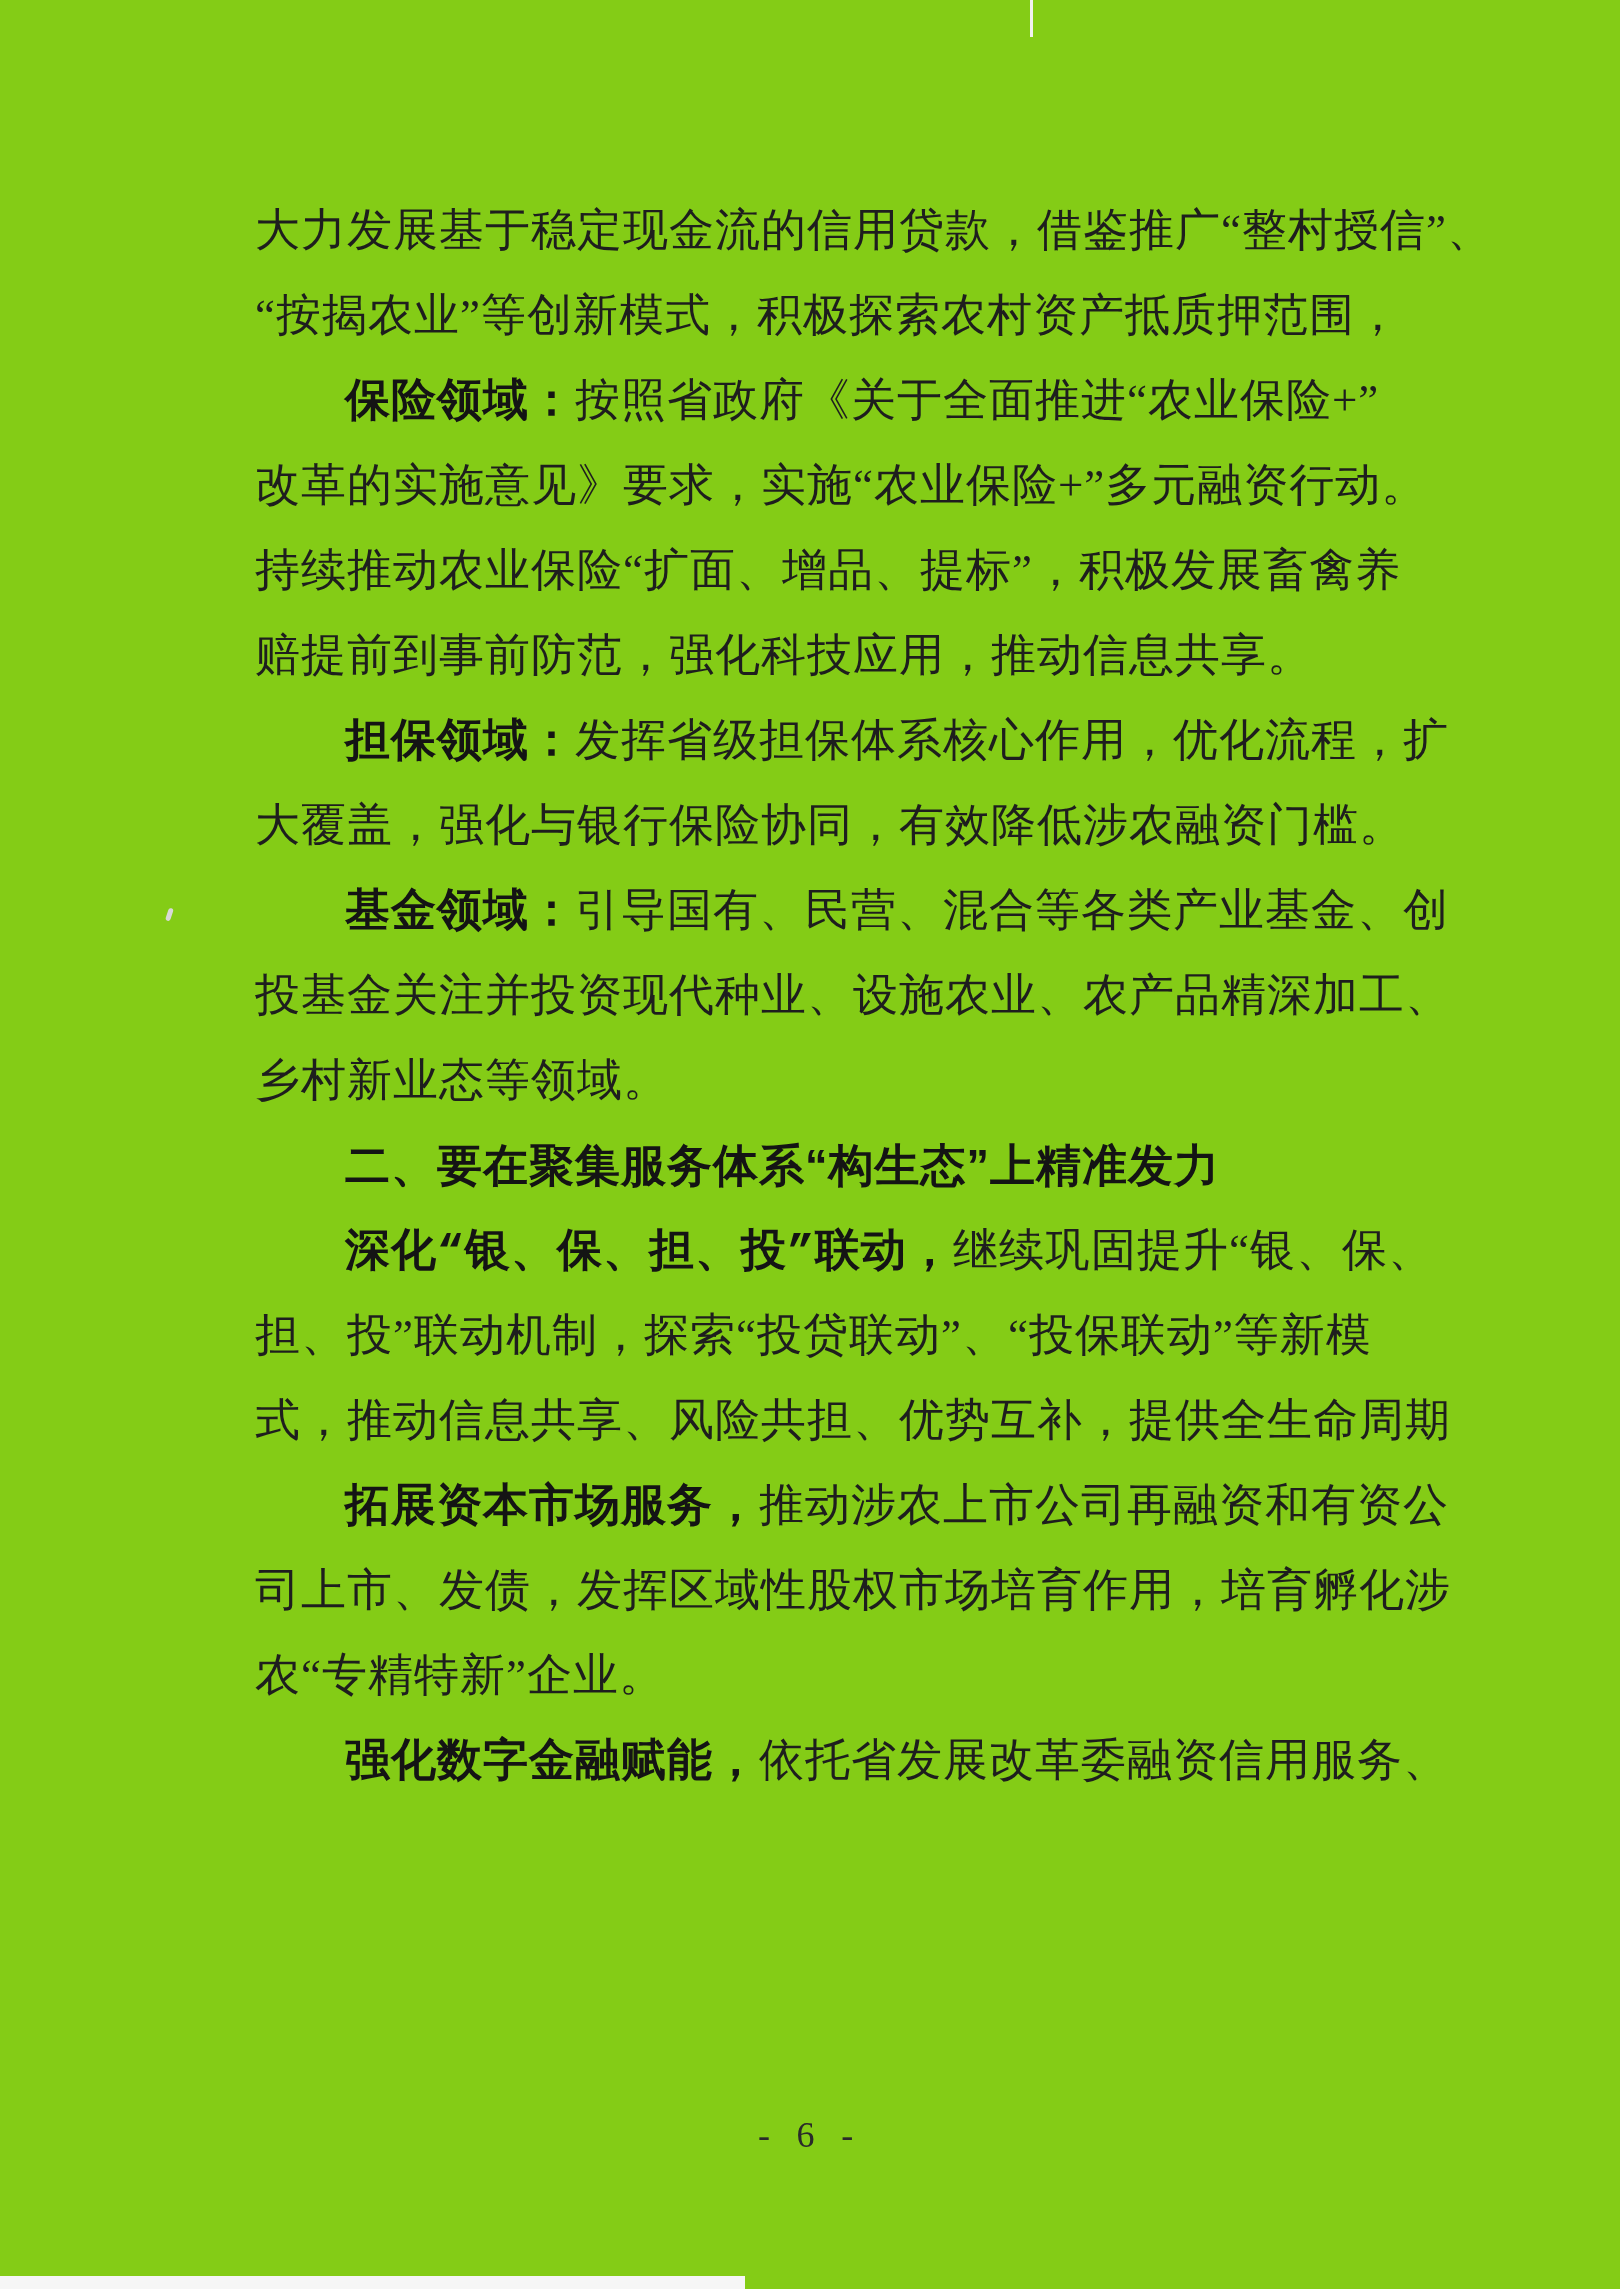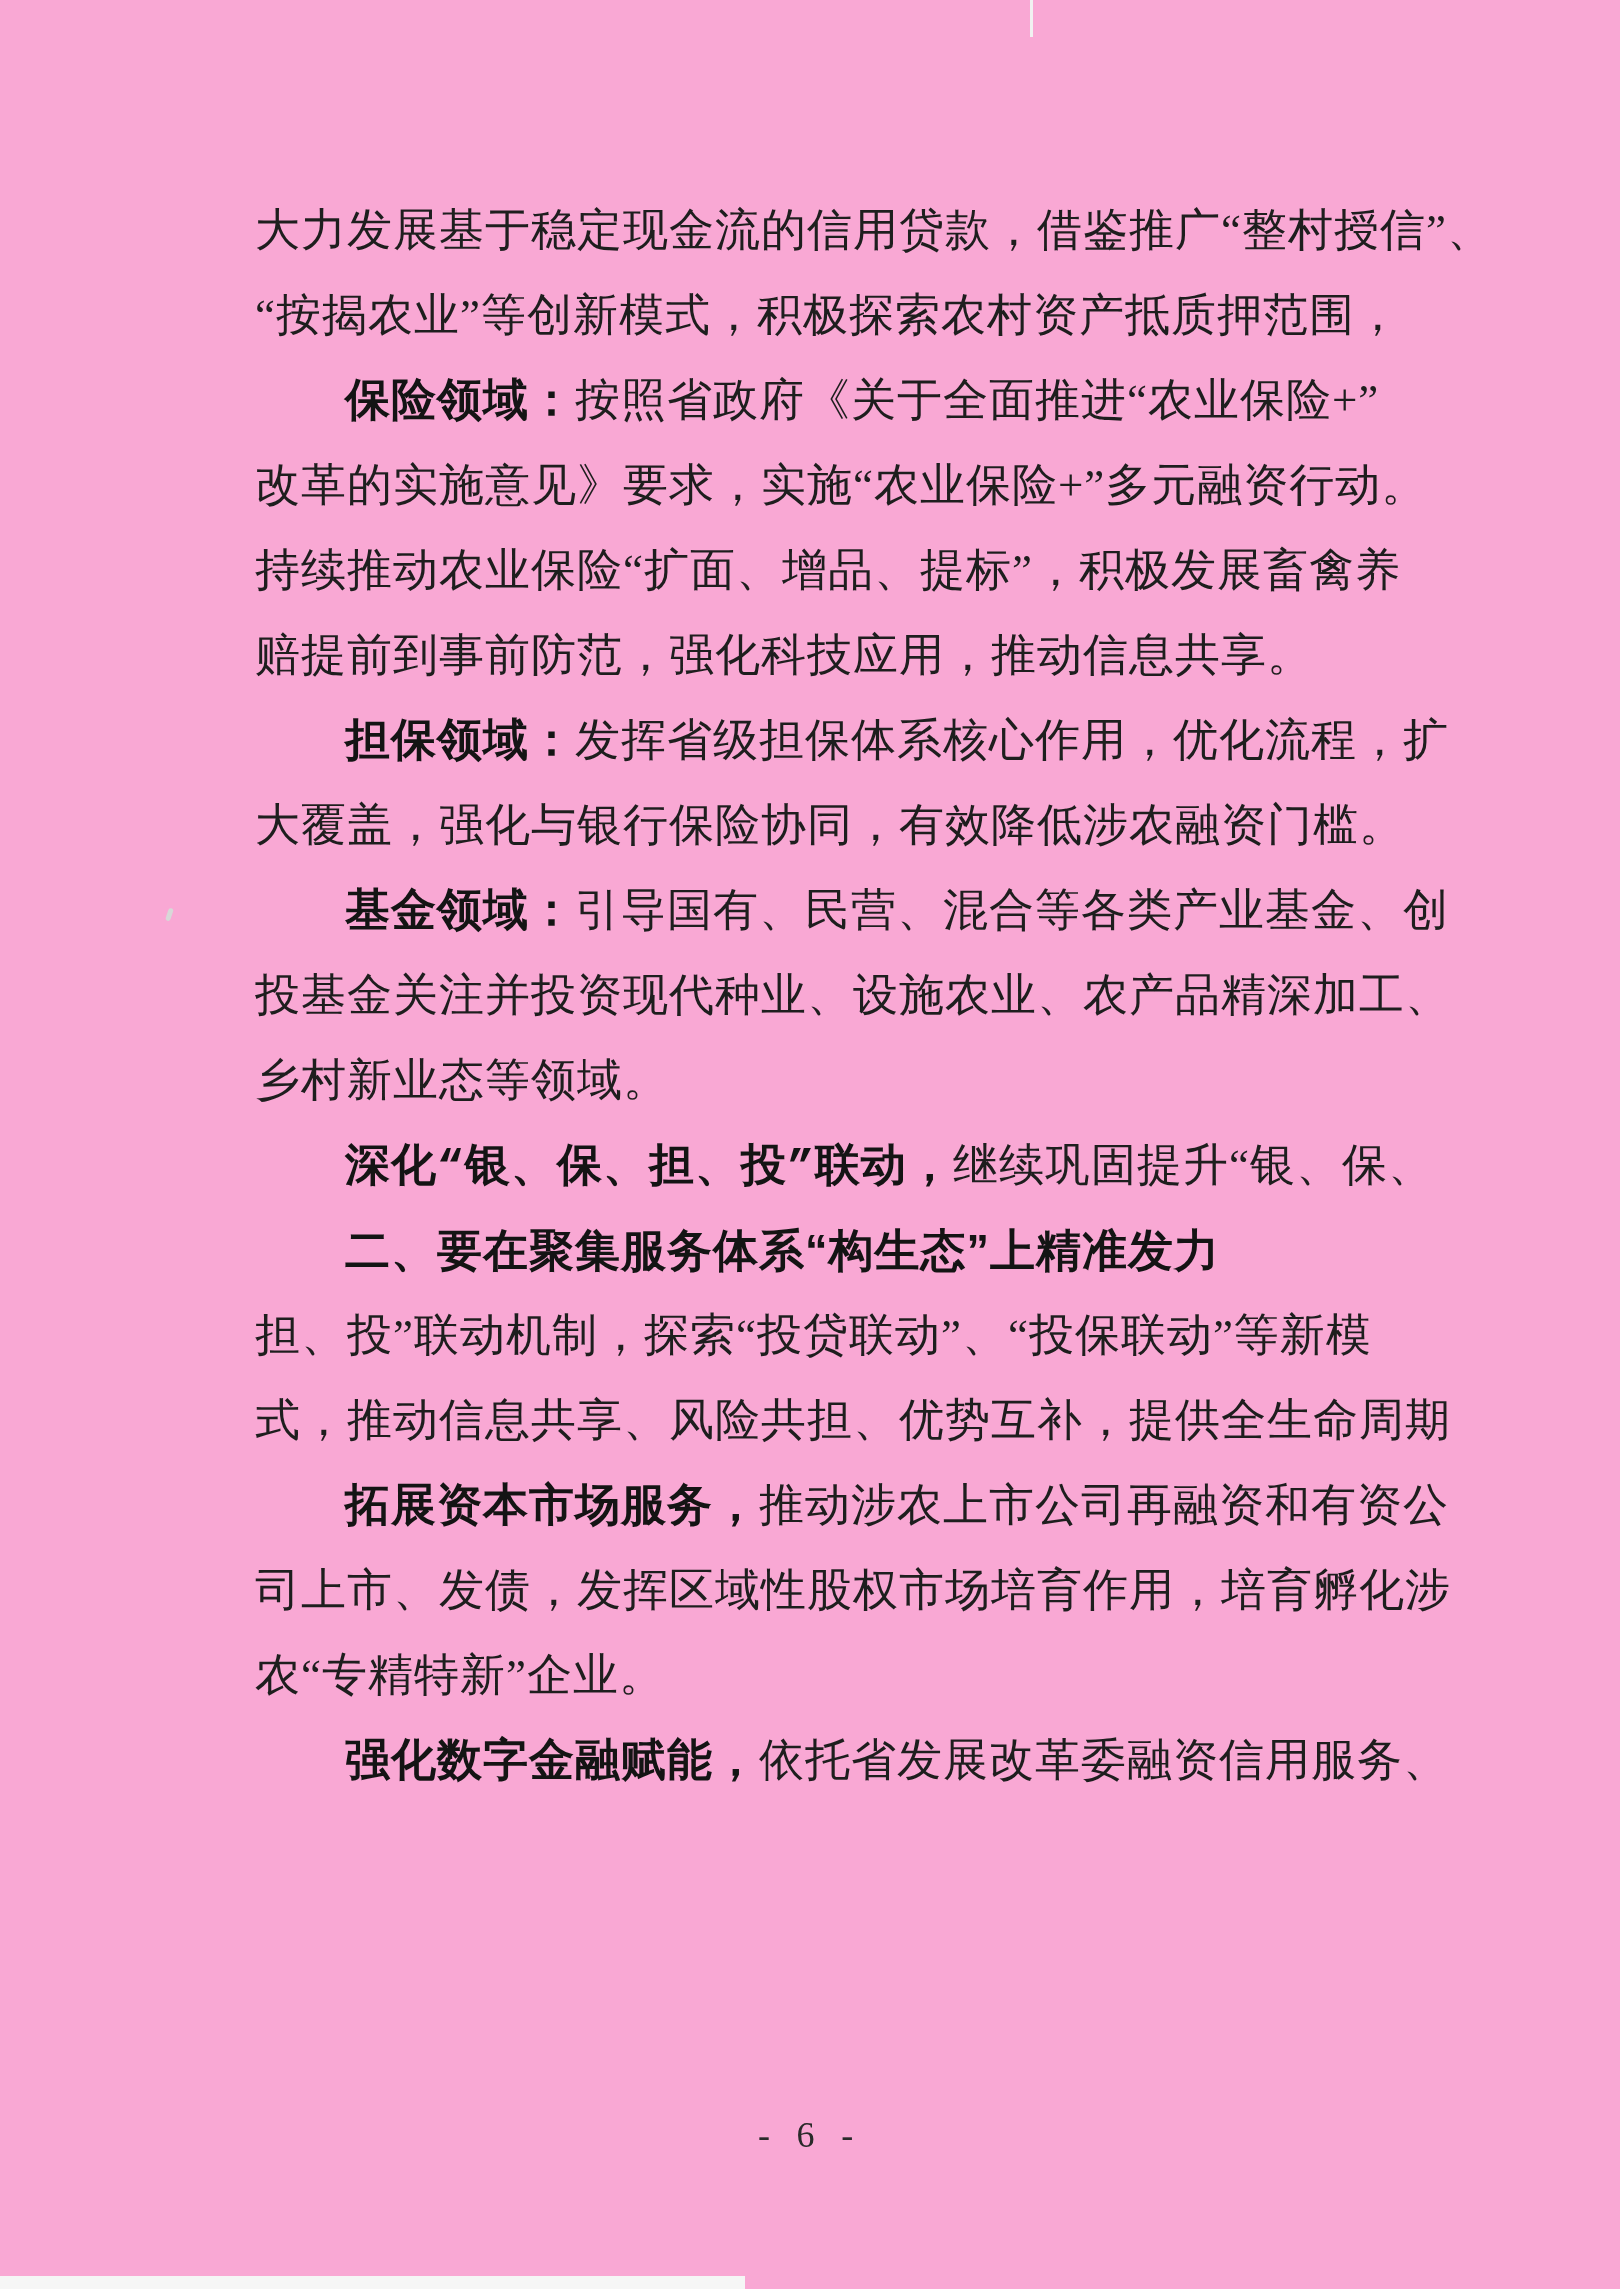--- a/index.html
+++ b/index.html
@@ -4,21 +4,21 @@
 <style>
   html, body {
     margin: 0;
     padding: 0;
     background: #ffffff;
   }
   .page {
     position: relative;
     width: 1620px;
     height: 2290px;
-    background: #f9a8d4;
+    background: #84cc16;
     overflow: hidden;
     font-family: "Liberation Serif", "DejaVu Serif", serif;
   }
   .text-body {
     position: absolute;
     left: 255px;
     top: 188px;
     width: 1215px;
   }
   .line {
@@ -92,22 +92,22 @@
       <div class="line"><span class="seg">“按揭农业”等创新模式，积极探索农村资产抵质押范围，</span></div>
       <div class="line indent"><span class="seg bold">保险领域：</span><span class="seg">按照省政府《关于全面推进“农业保险+”</span></div>
       <div class="line"><span class="seg">改革的实施意见》要求，实施“农业保险+”多元融资行动。</span></div>
       <div class="line"><span class="seg">持续推动农业保险“扩面、增品、提标”，积极发展畜禽养</span></div>
       <div class="line"><span class="seg">赔提前到事前防范，强化科技应用，推动信息共享。</span></div>
       <div class="line indent"><span class="seg bold">担保领域：</span><span class="seg">发挥省级担保体系核心作用，优化流程，扩</span></div>
       <div class="line"><span class="seg">大覆盖，强化与银行保险协同，有效降低涉农融资门槛。</span></div>
       <div class="line indent"><span class="seg bold">基金领域：</span><span class="seg">引导国有、民营、混合等各类产业基金、创</span></div>
       <div class="line"><span class="seg">投基金关注并投资现代种业、设施农业、农产品精深加工、</span></div>
       <div class="line"><span class="seg">乡村新业态等领域。</span></div>
+      <div class="line indent heading"><span class="seg bold">二、要在聚集服务体系“构生态”上精准发力</span></div>
       <div class="line indent"><span class="seg bold">深化“银、保、担、投”联动，</span><span class="seg">继续巩固提升“银、保、</span></div>
-      <div class="line indent heading"><span class="seg bold">二、要在聚集服务体系“构生态”上精准发力</span></div>
       <div class="line"><span class="seg">担、投”联动机制，探索“投贷联动”、“投保联动”等新模</span></div>
       <div class="line"><span class="seg">式，推动信息共享、风险共担、优势互补，提供全生命周期</span></div>
       <div class="line indent"><span class="seg bold">拓展资本市场服务，</span><span class="seg">推动涉农上市公司再融资和有资公</span></div>
       <div class="line"><span class="seg">司上市、发债，发挥区域性股权市场培育作用，培育孵化涉</span></div>
       <div class="line"><span class="seg">农“专精特新”企业。</span></div>
       <div class="line indent"><span class="seg bold">强化数字金融赋能，</span><span class="seg">依托省发展改革委融资信用服务、</span></div>
     </div>
   <div class="page-number">- 6 -</div>
   <div class="artifact-strip"></div>
   <div class="artifact-speck"></div>

